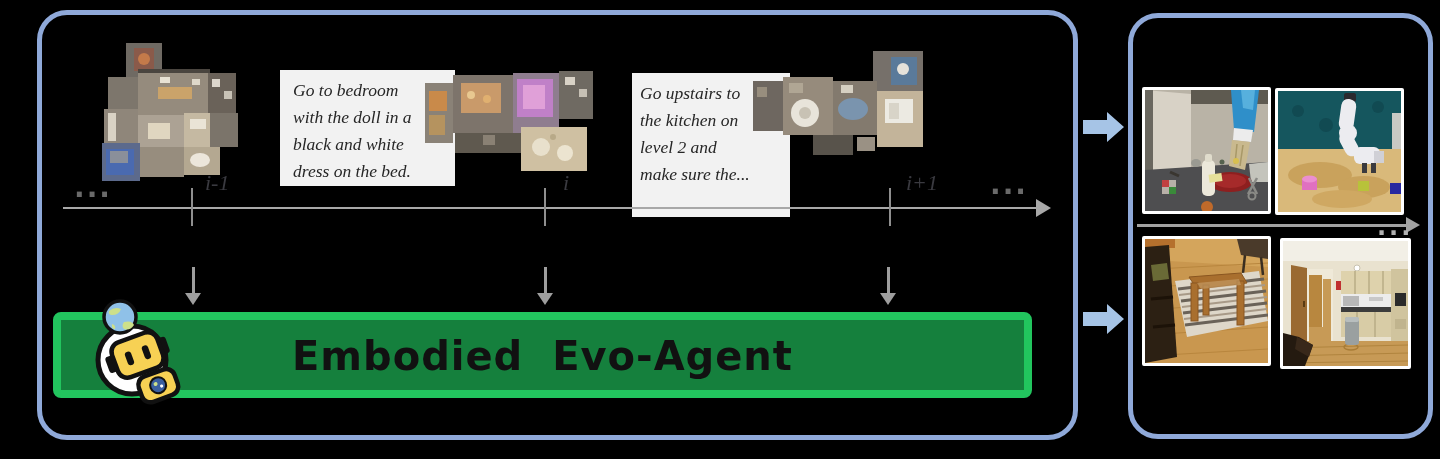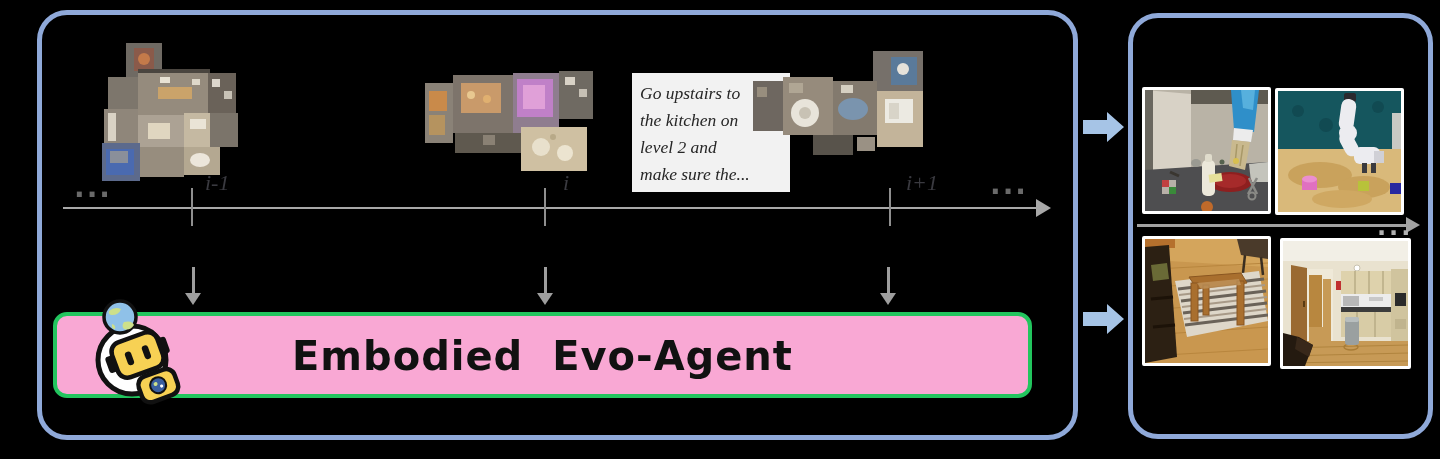--- a/index.html
+++ b/index.html
@@ -9,38 +9,38 @@
   #left-panel{left:37px;top:10px;width:1031px;height:420px;}
   #right-panel{left:1128px;top:13px;width:295px;height:416px;}
 
   .scan{position:absolute;}
   .scan svg{display:block;width:100%;height:100%;}
 
   .instruction{position:absolute;background:#f2f2f2;color:#262626;
     font-style:italic;font-size:17.5px;line-height:27px;white-space:pre-line;
     padding:7px 10px 6px 13px;box-sizing:border-box;}
   #instruction-1{left:238px;top:55px;width:175px;height:116px;}
-  #instruction-2{left:590px;top:58px;width:158px;height:119px;padding-left:8px;}
+  #instruction-2{left:590px;top:58px;width:158px;height:144px;padding-left:8px;}
   #instruction-3{left:918px;top:53px;width:153px;height:116px;}
 
   .timeline-line{position:absolute;left:63px;top:207px;width:975px;height:2px;background:#a8a8a8;}
   .timeline-head{position:absolute;left:1036px;top:199px;width:0;height:0;
     border-top:9px solid transparent;border-bottom:9px solid transparent;border-left:15px solid #a8a8a8;}
   .tick{position:absolute;top:188px;width:2px;height:38px;background:#8f8f8f;}
   .tick-label{position:absolute;top:170px;color:#3a3a40;font-style:italic;font-size:22px;}
   .tl-ellipsis{position:absolute;color:#6a6a6a;font-weight:bold;font-size:28px;letter-spacing:2px;
     font-family:"DejaVu Sans",sans-serif;line-height:10px;}
 
   .down-arrow{position:absolute;width:16px;}
   .down-arrow .stem{width:3px;height:26px;margin:0 auto;background:#9e9e9e;}
   .down-arrow .head{width:0;height:0;margin:0 auto;
     border-left:8px solid transparent;border-right:8px solid transparent;border-top:12px solid #9e9e9e;}
 
-  #agent-box{position:absolute;left:53px;top:312px;width:979px;height:86px;background:#f9a8d4;
-    border:4px solid #22c55e;border-radius:14px;box-sizing:border-box;
+  #agent-box{position:absolute;left:53px;top:312px;width:979px;height:86px;background:#15803d;
+    border:8px solid #22c55e;border-radius:8px;box-sizing:border-box;
     box-shadow:0 2px 3px rgba(0,0,0,0.45);display:flex;align-items:center;justify-content:center;}
   #agent-label{font-family:"DejaVu Sans",sans-serif;font-weight:bold;font-size:40px;color:#111;
     letter-spacing:1px;word-spacing:14px;padding-top:2px;}
   #agent-icon{position:absolute;left:84px;top:298px;width:102px;height:108px;}
 
   .block-arrow{position:absolute;width:42px;height:32px;}
 
   .photo{position:absolute;border:3px solid #ffffff;border-radius:2px;background:#111;overflow:hidden;}
   .photo svg{display:block;width:100%;height:100%;}
 
@@ -80,20 +80,24 @@
         <rect x="6" y="106" width="28" height="26" fill="#4a6ab0"></rect>
         <rect x="10" y="108" width="18" height="12" fill="#8a8f9a"></rect>
         <rect x="40" y="104" width="44" height="30" fill="#978d7e"></rect>
         <rect x="84" y="104" width="36" height="28" fill="#b4a891"></rect>
         <ellipse cx="100" cy="117" rx="10" ry="7" fill="#ece6da"></ellipse>
         <rect x="60" y="34" width="10" height="6" fill="#e8e2d4"></rect>
         <rect x="92" y="36" width="8" height="6" fill="#ded8ca"></rect>
       </svg>
     </div>
 
+    <div id="instruction-1" class="instruction">Go to bedroom
+with the doll in a
+black and white
+dress on the bed.</div>
 
     <div class="scan" style="left:383px;top:50px;width:170px;height:112px;">
       <svg viewBox="0 0 170 112" preserveAspectRatio="none">
         <rect x="0" y="18" width="28" height="60" fill="#8a8277"></rect>
         <rect x="4" y="26" width="18" height="20" fill="#c98a4a"></rect>
         <rect x="4" y="50" width="16" height="20" fill="#b5935f"></rect>
         <rect x="28" y="10" width="60" height="58" fill="#7d746b"></rect>
         <rect x="36" y="18" width="40" height="30" fill="#c99a6a"></rect>
         <circle cx="46" cy="30" r="4" fill="#e8c890"></circle>
         <circle cx="62" cy="34" r="4" fill="#e0b070"></circle>

